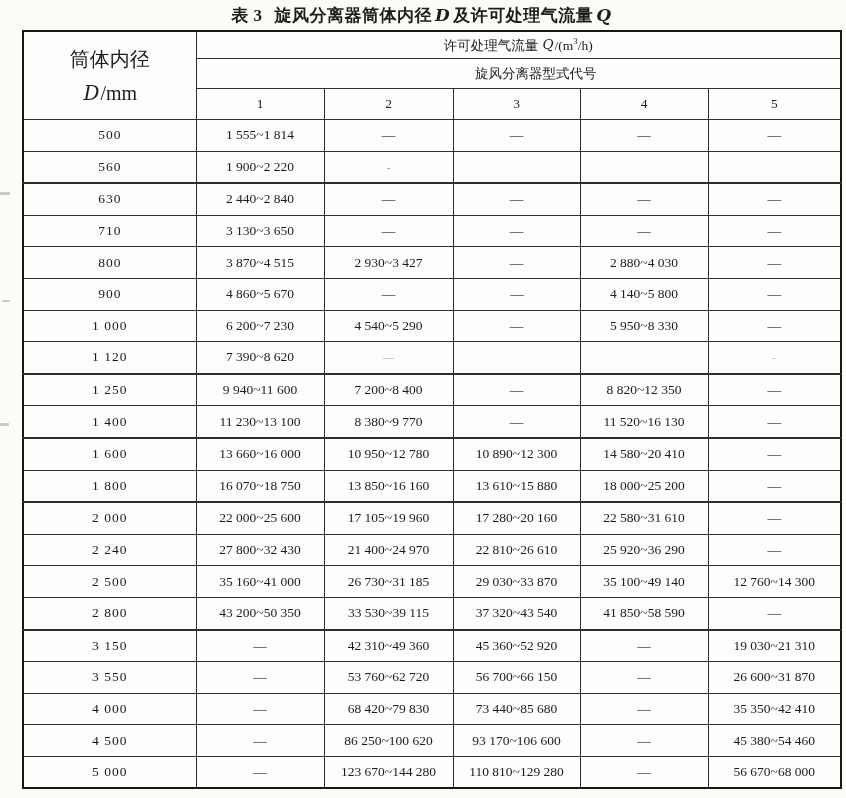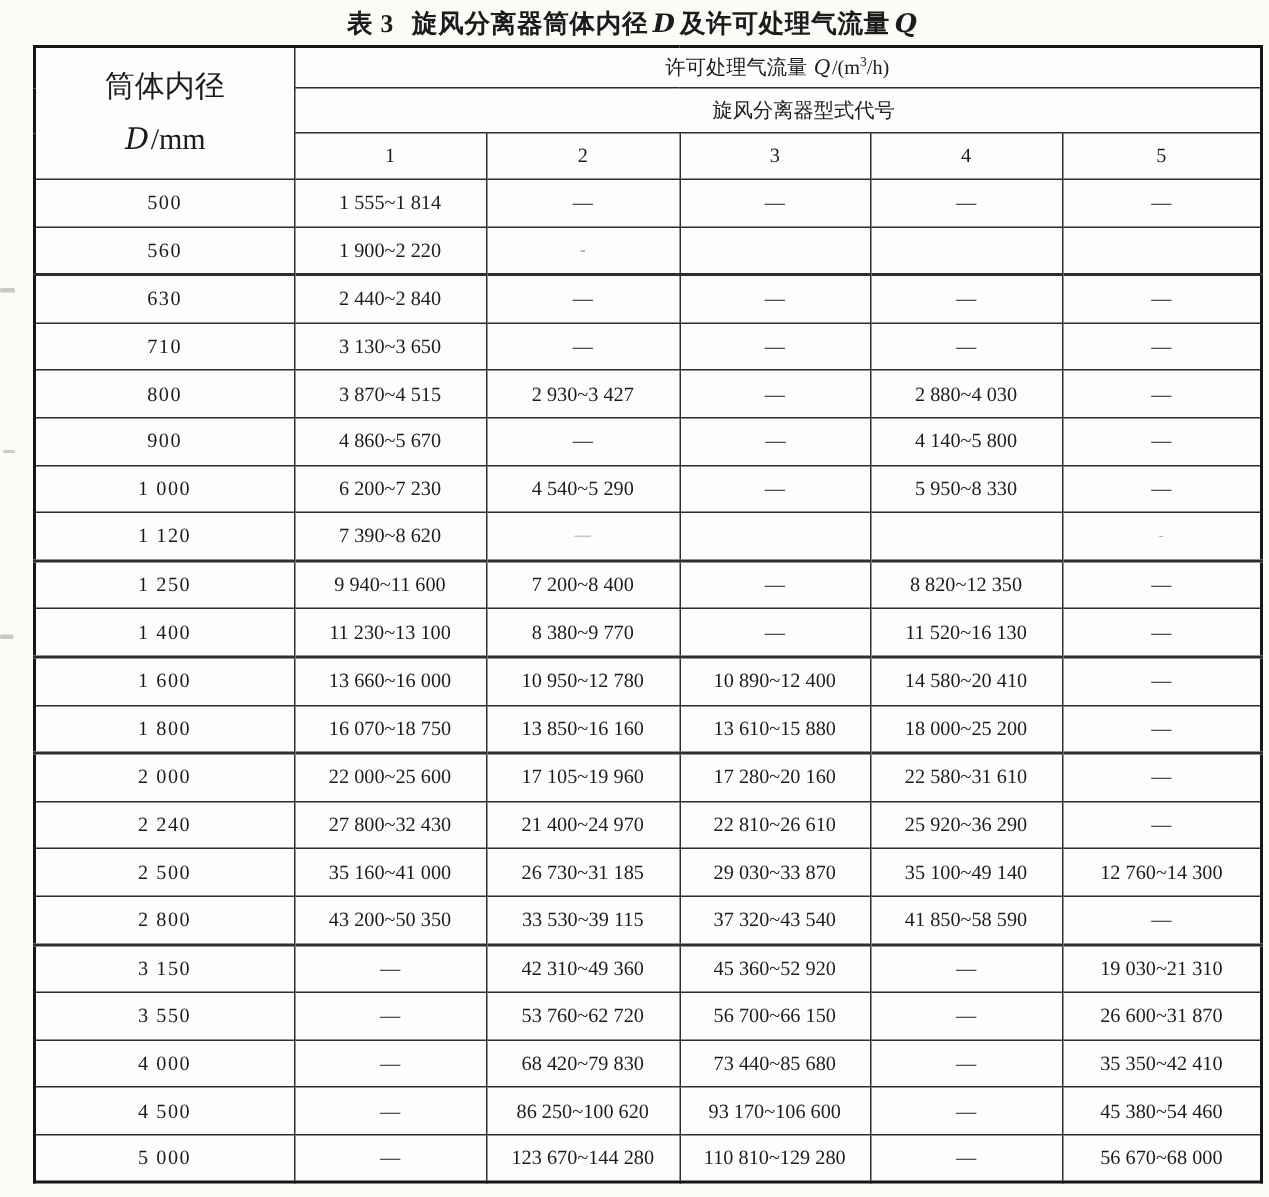--- a/index.html
+++ b/index.html
@@ -171,21 +171,21 @@
         <td>11 230~13 100</td>
         <td>8 380~9 770</td>
         <td>—</td>
         <td>11 520~16 130</td>
         <td>—</td>
       </tr>
       <tr>
         <td class="dcol">1 600</td>
         <td>13 660~16 000</td>
         <td>10 950~12 780</td>
-        <td>10 890~12 400</td>
+        <td>10 890~12 300</td>
         <td>14 580~20 410</td>
         <td>—</td>
       </tr>
       <tr>
         <td class="dcol">1 800</td>
         <td>16 070~18 750</td>
         <td>13 850~16 160</td>
         <td>13 610~15 880</td>
         <td>18 000~25 200</td>
         <td>—</td>

